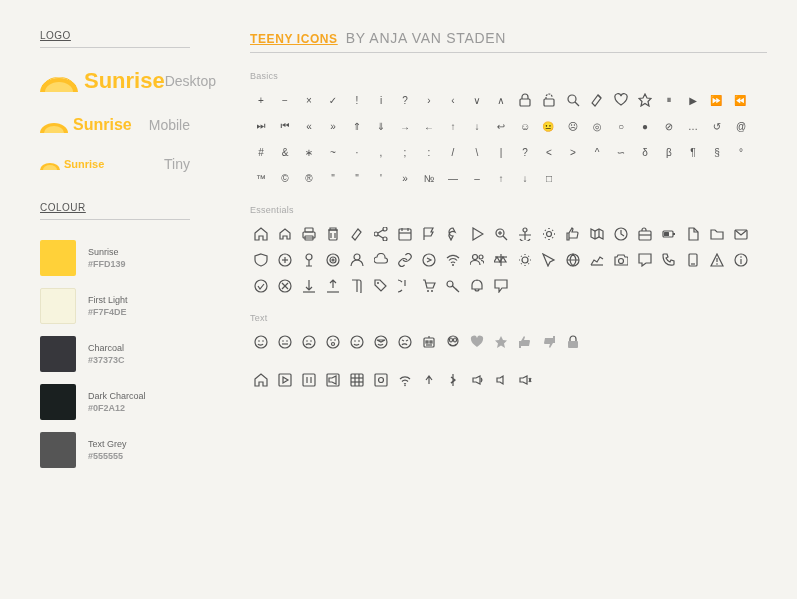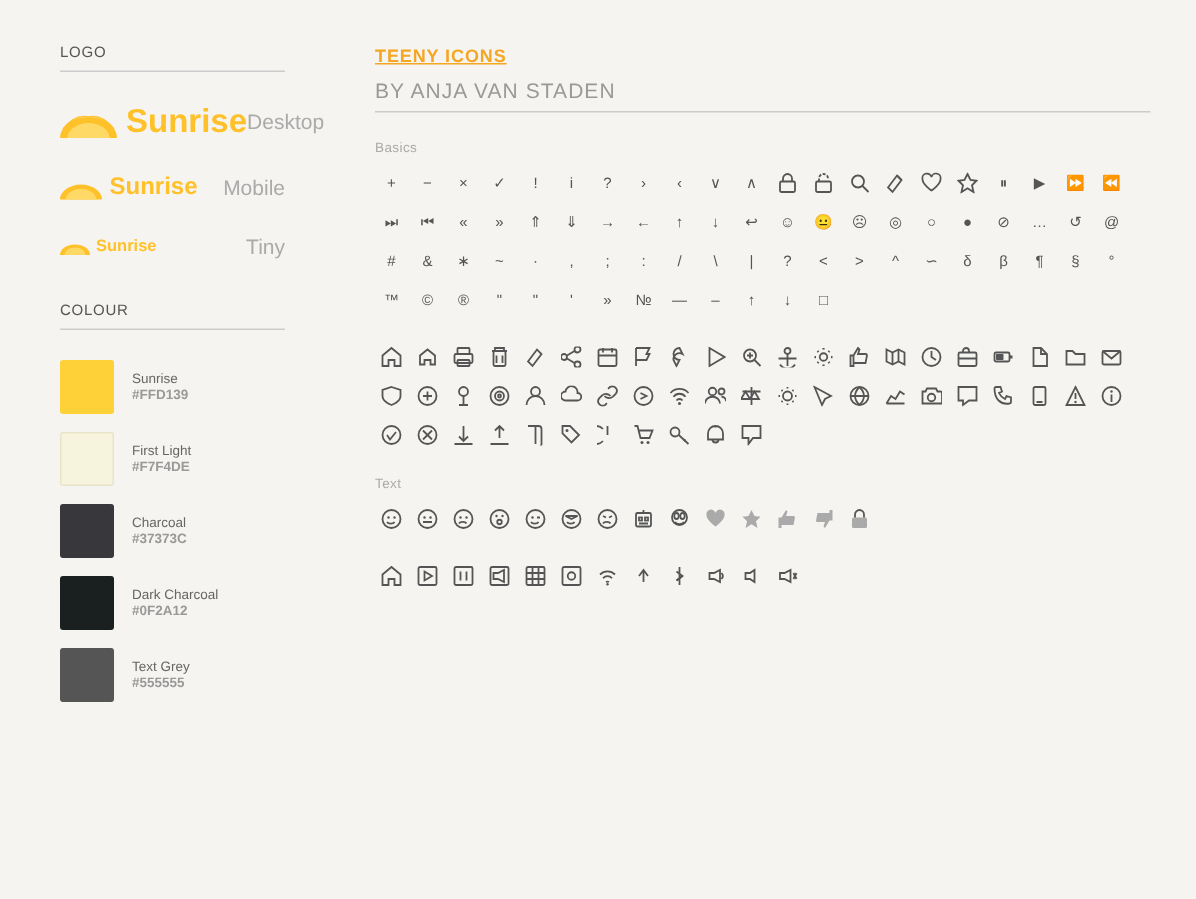--- a/index.html
+++ b/index.html
@@ -19,20 +19,21 @@
       padding: 30px 30px 30px 40px;
       border-right: none;
     }
 
     .section-title {
       font-size: 10px;
       font-weight: 500;
       letter-spacing: 0.05em;
       color: #555;
       margin-bottom: 6px;
+      text-decoration: underline;
     }
 
     .section-divider {
       border: none;
       border-top: 1px solid #ccc;
       margin-bottom: 20px;
     }
 
     
     .logo-section { margin-bottom: 30px; }
@@ -133,21 +134,20 @@
       flex: 1;
       padding: 30px 30px 30px 30px;
       overflow: hidden;
     }
 
     .right-header {
       display: flex;
       align-items: baseline;
       gap: 8px;
       margin-bottom: 6px;
-      flex-direction: column;
     }
 
     .teeny-link {
       font-size: 12px;
       font-weight: 700;
       color: #F5A623;
       text-decoration: underline;
       letter-spacing: 0.05em;
     }
 
@@ -413,20 +413,21 @@
       <div class="icon-cell text-icon">№</div>
       <div class="icon-cell text-icon">—</div>
       <div class="icon-cell text-icon">–</div>
       <div class="icon-cell text-icon">↑</div>
       <div class="icon-cell text-icon">↓</div>
       <div class="icon-cell text-icon">□</div>
     </div>
   </div>
 
   <div class="icons-section">
+    <div class="icons-section-title">Essentials</div>
     <div class="icon-grid">
 
       <div class="icon-cell">
         <svg viewBox="0 0 14 14">
             <path d="M1 6L7 1l6 5v7H9v-4H5v4H1z"></path>
           </svg>
       </div>
       <div class="icon-cell">
         <svg viewBox="0 0 14 14">
             <path d="M2 6L7 2l5 4v6H9v-3H5v3H2z"></path>

